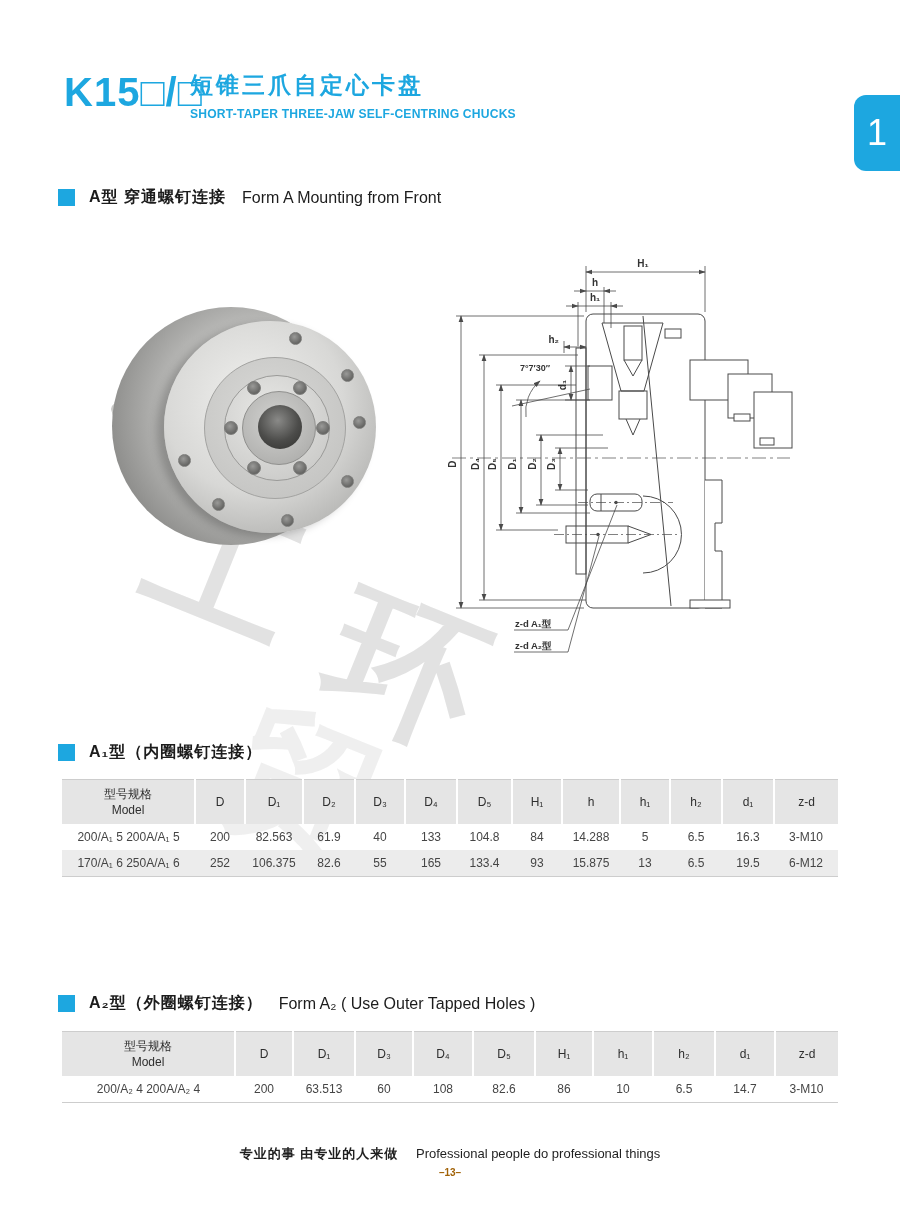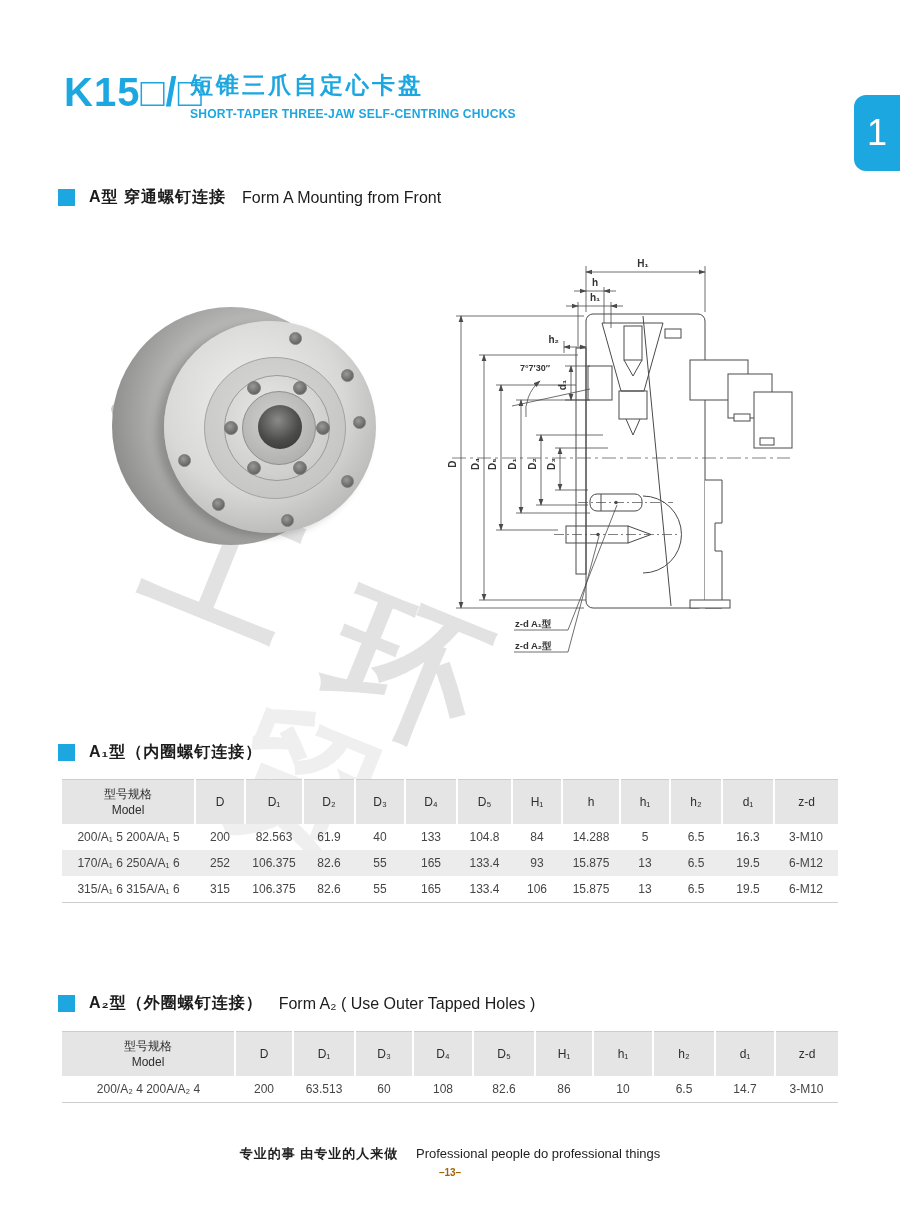--- a/index.html
+++ b/index.html
@@ -283,35 +283,20 @@
         <td>55</td>
         <td>165</td>
         <td>133.4</td>
         <td>93</td>
         <td>15.875</td>
         <td>13</td>
         <td>6.5</td>
         <td>19.5</td>
         <td>6-M12</td>
       </tr>
-      <tr>
-        <td>315/A₁ 6  315A/A₁ 6</td>
-        <td>315</td>
-        <td>106.375</td>
-        <td>82.6</td>
-        <td>55</td>
-        <td>165</td>
-        <td>133.4</td>
-        <td>106</td>
-        <td>15.875</td>
-        <td>13</td>
-        <td>6.5</td>
-        <td>19.5</td>
-        <td>6-M12</td>
-      </tr>
     </tbody>
   </table>
 
 <div class="section-heading" style="top:993px;">
   <span class="sq"></span>
   <span class="zh">A₂型（外圈螺钉连接）</span>
   <span class="en">Form A₂ ( Use Outer Tapped Holes )</span>
 </div>
 <table class="spec" id="table-a2" style="top:1031px;">
     <colgroup>

